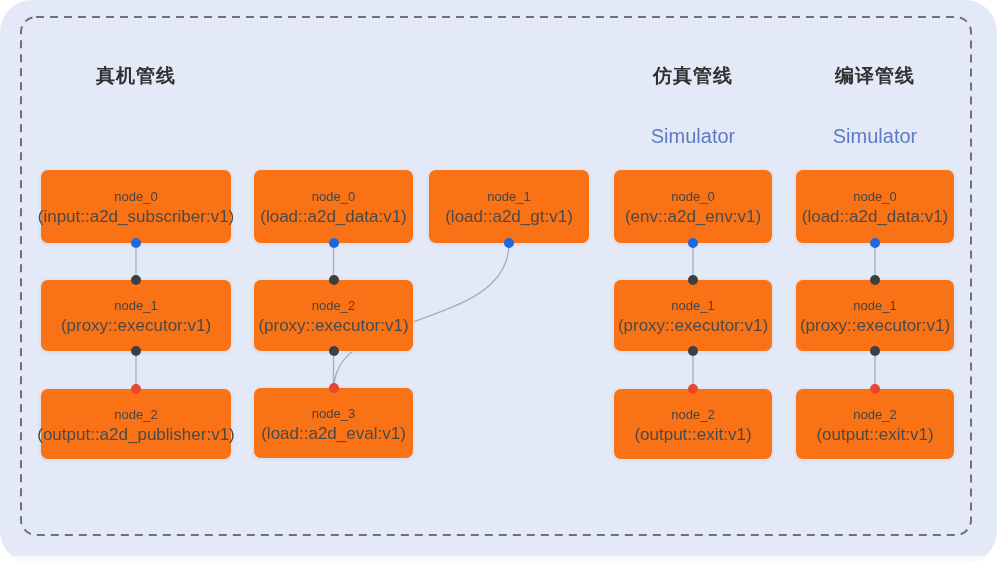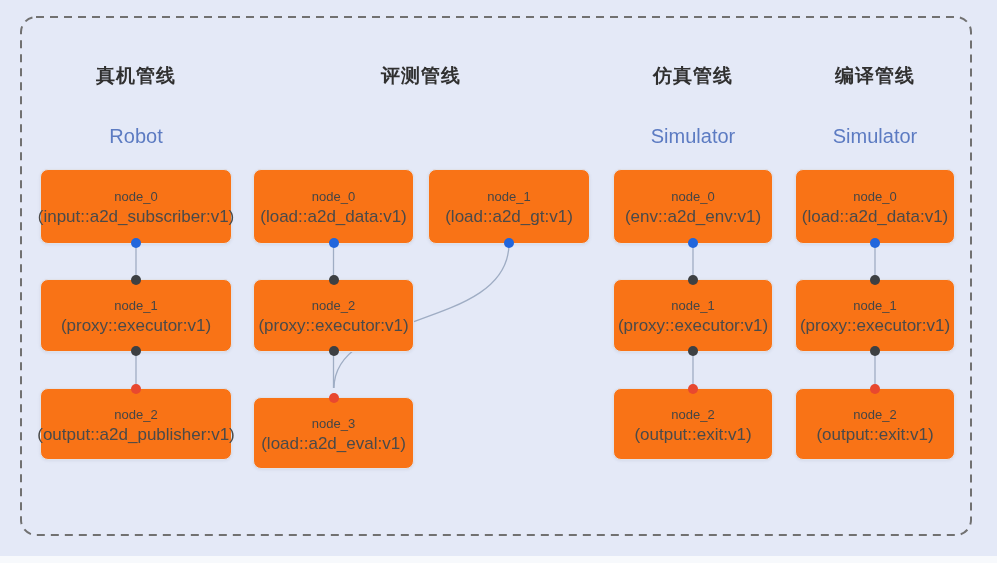--- a/index.html
+++ b/index.html
@@ -2,20 +2,21 @@
 <html><head>
 <meta charset="utf-8">
 <style>
   html,body{margin:0;padding:0;}
   .canvas{
     position:relative;
     width:997px;height:563px;
     background:#e4e9f7;
     overflow:hidden;
     font-family:"Liberation Sans","DejaVu Sans",sans-serif;
+    border-radius:32px;
   }
   .edge-layer{position:absolute;left:0;top:0;width:997px;height:563px;}
   .col-header{position:absolute;width:220px;text-align:center;}
   .title-cn{
     font-size:19px;font-weight:700;color:#303030;
     letter-spacing:1px;line-height:24px;
   }
   .title-en{
     position:absolute;width:220px;text-align:center;
     font-size:20px;font-weight:400;color:#5c7bc2;line-height:26px;
@@ -65,25 +66,21 @@
     <path d="M693 244 V279" stroke="#9fadc4" stroke-width="1.3" fill="none"></path>
     <path d="M693 352 V388" stroke="#9fadc4" stroke-width="1.3" fill="none"></path>
 
     <path d="M875 244 V279" stroke="#9fadc4" stroke-width="1.3" fill="none"></path>
     <path d="M875 352 V388" stroke="#9fadc4" stroke-width="1.3" fill="none"></path>
   </svg>
 
   <div class="col-header" style="left:26px;top:64px">
     <span class="title-cn">真机管线</span>
   </div>
-  <div class="title-en" style="left:26px;top:123px">Robot</div>
 
-  <div class="col-header" style="left:311px;top:64px">
-    <span class="title-cn">评测管线</span>
-  </div>
 
   <div class="col-header" style="left:583px;top:64px">
     <span class="title-cn">仿真管线</span>
   </div>
   <div class="title-en" style="left:583px;top:123px">Simulator</div>
 
   <div class="col-header" style="left:765px;top:64px">
     <span class="title-cn">编译管线</span>
   </div>
   <div class="title-en" style="left:765px;top:123px">Simulator</div>
@@ -114,21 +111,21 @@
     <div class="node-title">node_1</div>
     <div class="node-type">(load::a2d_gt:v1)</div>
     <span class="dot bottom blue"></span>
   </div>
   <div class="node" style="left:253px;top:279px;width:161px;height:73px">
     <span class="dot top dark"></span>
     <div class="node-title">node_2</div>
     <div class="node-type">(proxy::executor:v1)</div>
     <span class="dot bottom dark"></span>
   </div>
-  <div class="node" style="left:253px;top:397px;width:161px;height:72px">
+  <div class="node" style="left:253px;top:387px;width:161px;height:72px">
     <span class="dot top red"></span>
     <div class="node-title">node_3</div>
     <div class="node-type">(load::a2d_eval:v1)</div>
   </div>
 
   <div class="node" style="left:613px;top:169px;width:160px;height:75px">
     <div class="node-title">node_0</div>
     <div class="node-type">(env::a2d_env:v1)</div>
     <span class="dot bottom blue"></span>
   </div>

